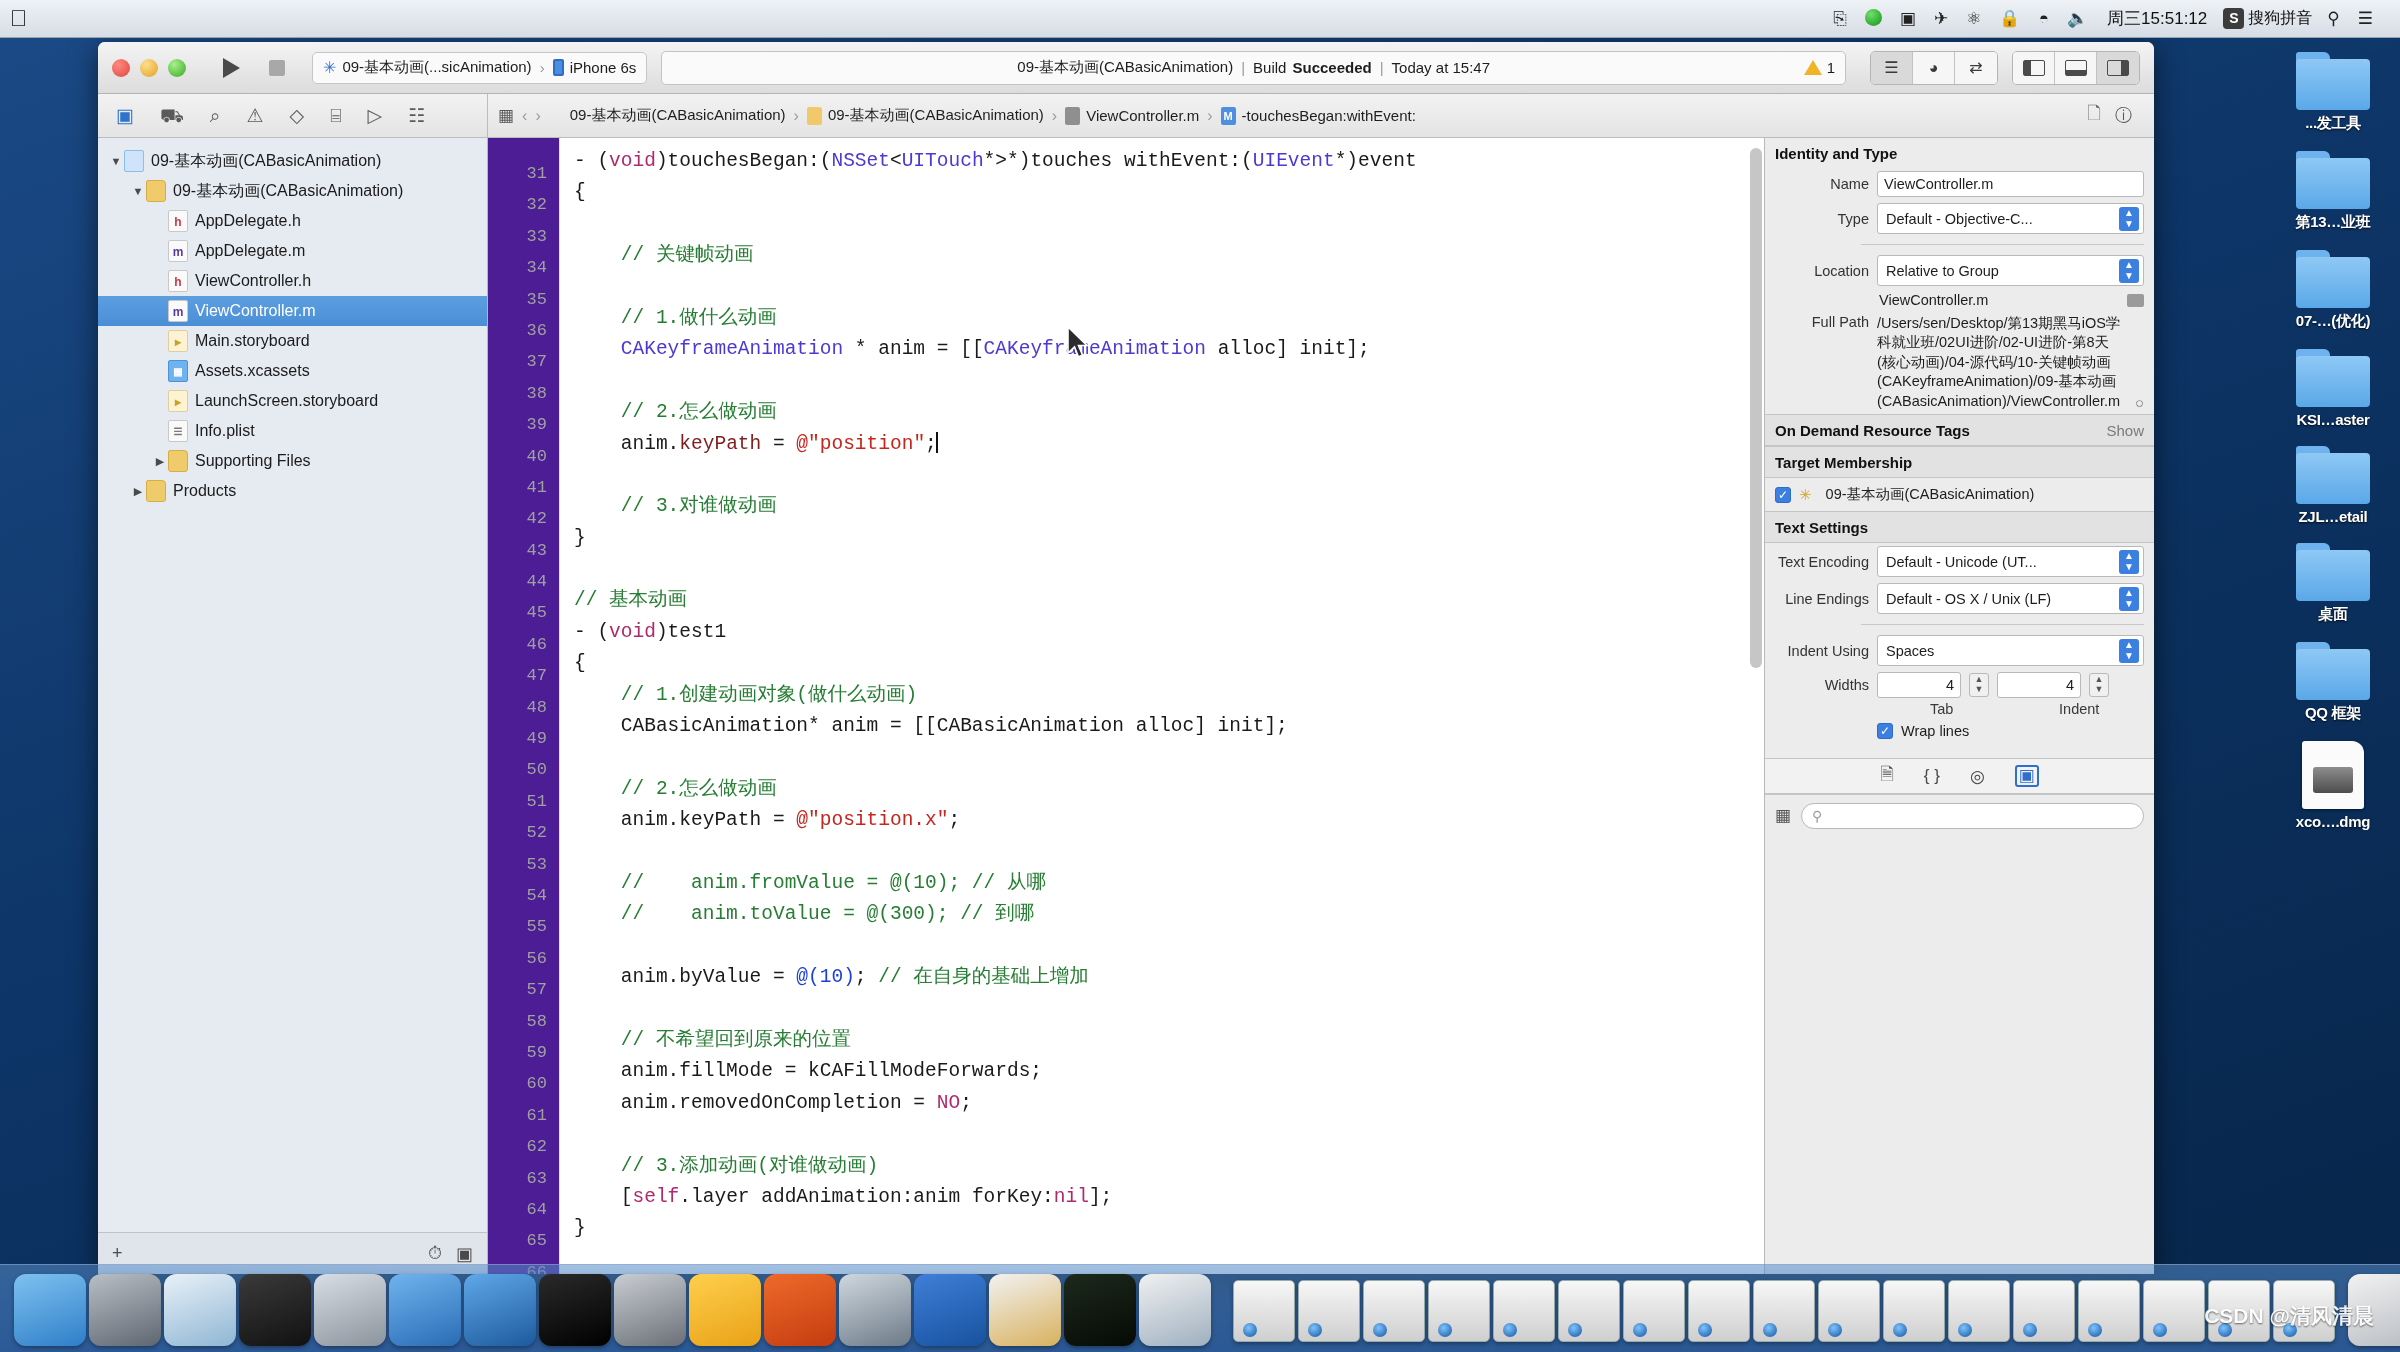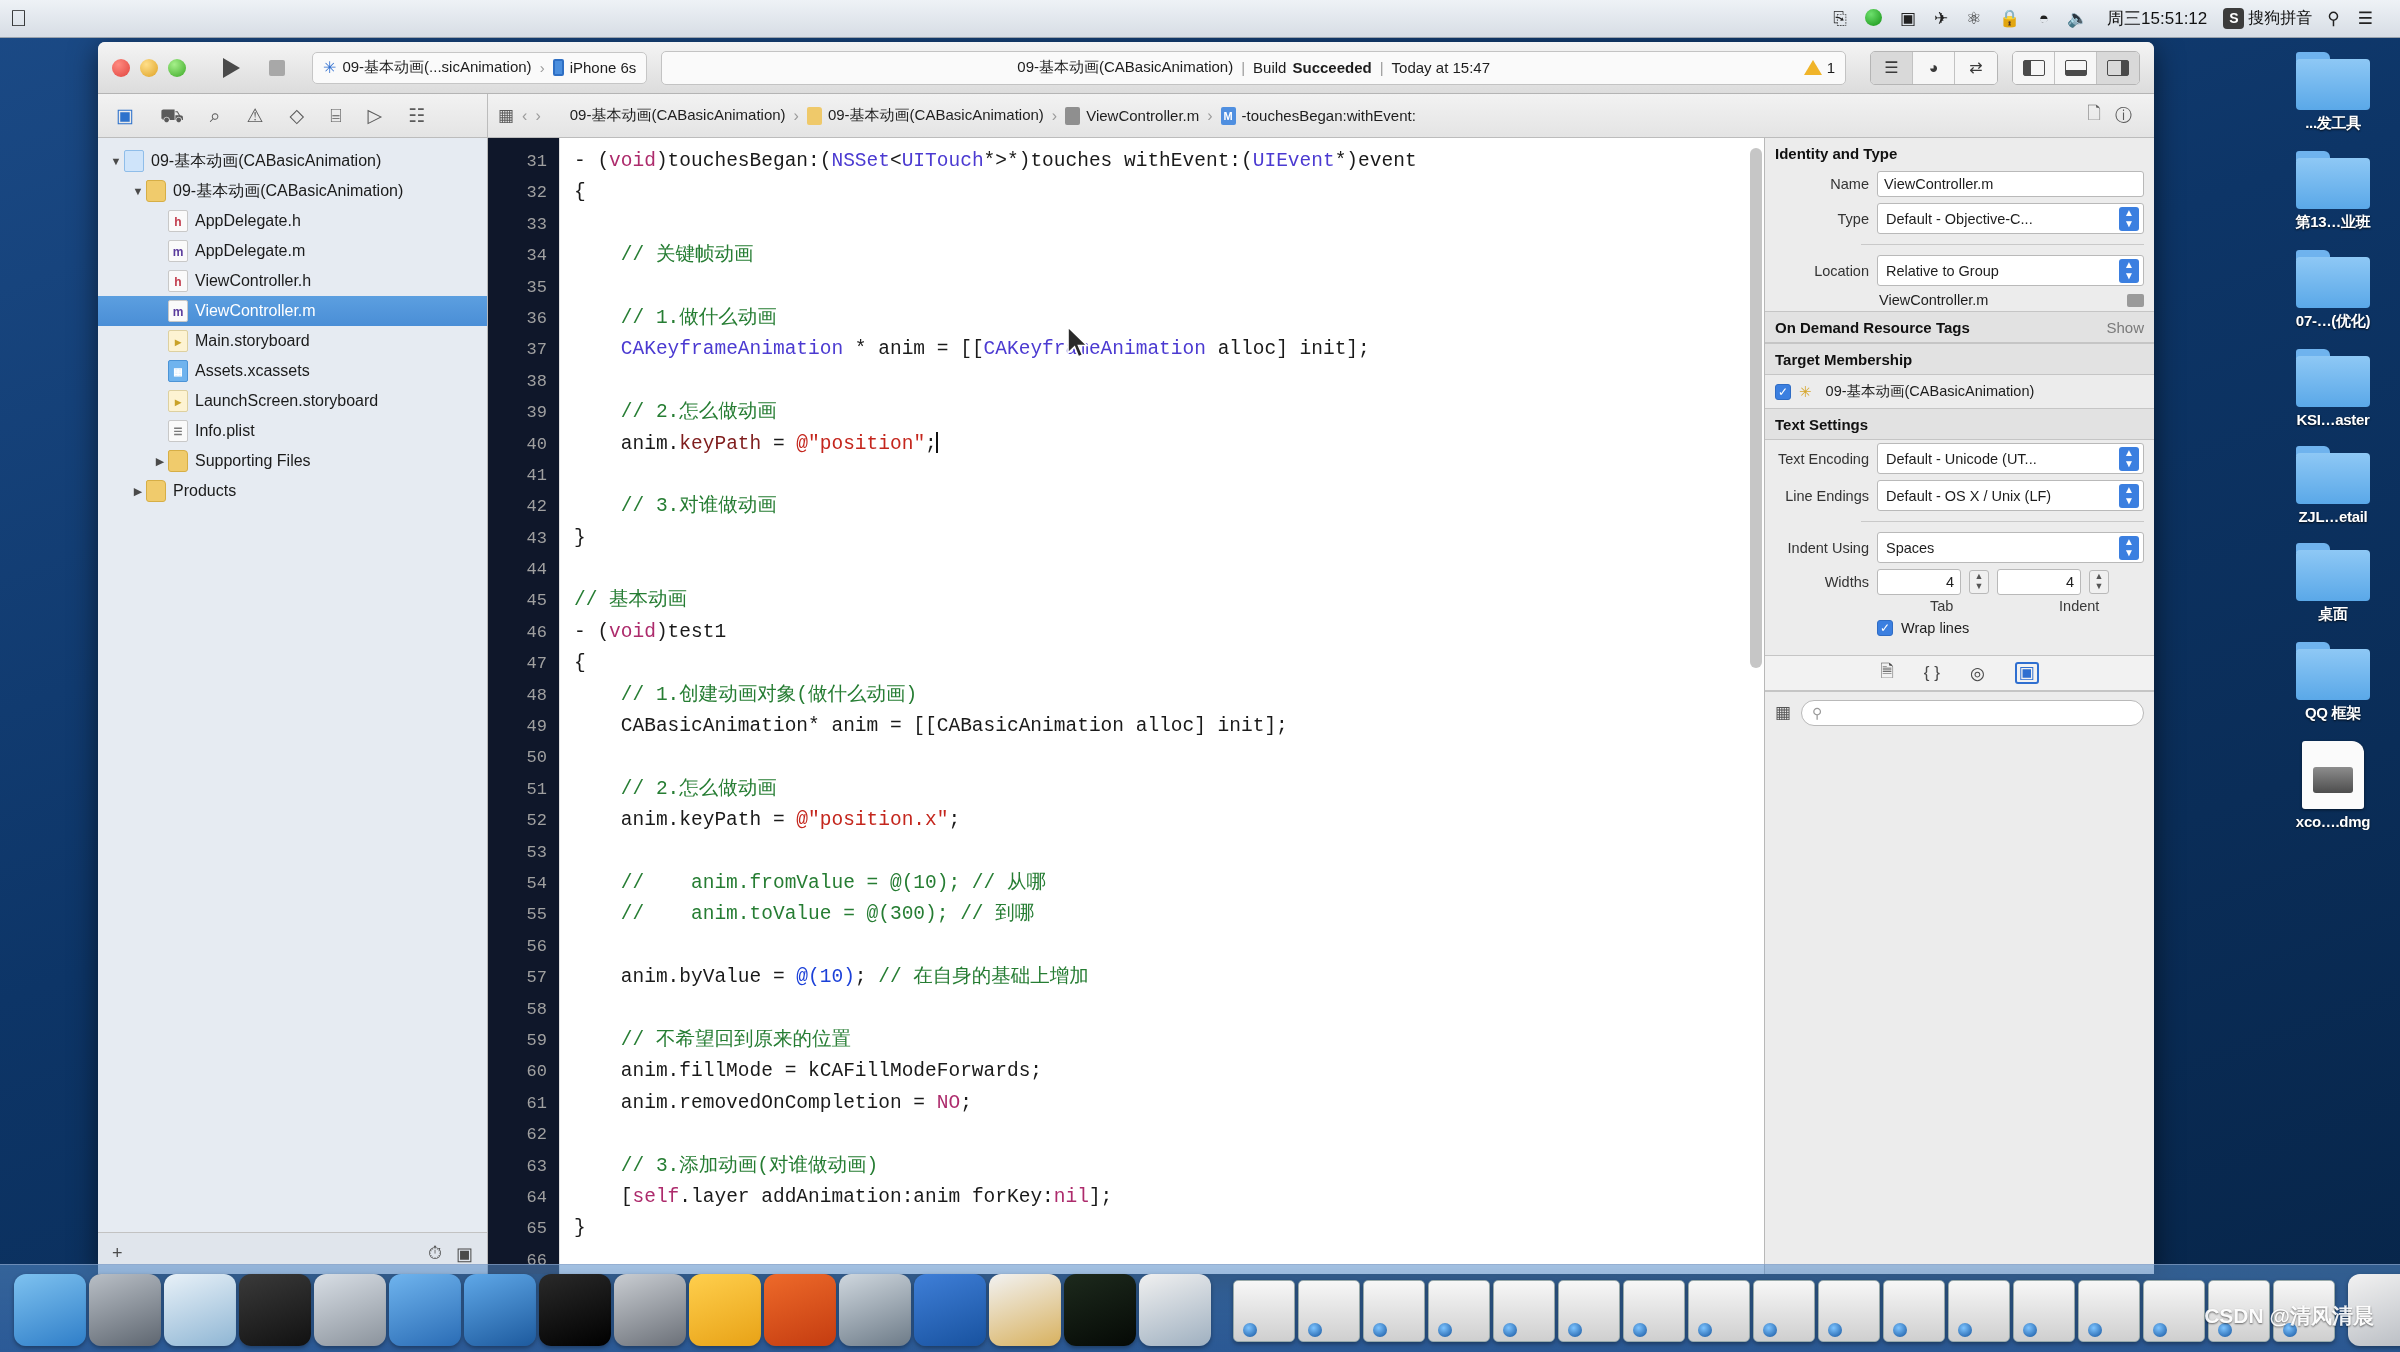--- a/index.html
+++ b/index.html
@@ -155,22 +155,22 @@
   .ti.m{ background:#fafafa; color:#5a3b9c; border:1px solid #c8c8c8;}
   .ti.sb{ background:#fdf3d2; color:#c9a227; border:1px solid #ddd0a0;}
   .ti.xa{ background:#6fb3ee; color:#fff; border:1px solid #4b93d6; font-size:10px;}
   .ti.pl{ background:#fafafa; color:#7a7a7a; border:1px solid #c8c8c8; font-size:10px;}
   #nav-footer { height:42px; border-top:1px solid #c2c2c2; background:#e0e5ec;
     display:flex; align-items:center; padding:0 14px; font-size:18px; color:#4a4a4a;}
   #nav-footer .sp{margin-left:auto; display:flex; gap:14px;}
 
   
   #editor { flex:1; background:#fff; display:flex; position:relative; min-width:0; overflow:hidden;}
-  #gutter { width:72px; background:#0f172a; border-right:1px solid #e2e2e2;
-    padding-top:8px; text-align:right; flex:0 0 72px;}
+  #gutter { width:72px; background:#4c1d95; border-right:1px solid #e2e2e2;
+    padding-top:20px; text-align:right; flex:0 0 72px;}
   .ln { height:31.4px; line-height:31.4px; font-family:"Liberation Mono", monospace;
     font-size:17px; color:#a0a0a0; padding-right:12px;}
   #code { flex:1; padding:8px 0 0 14px; font-family:"Liberation Mono", monospace;
     font-size:19.5px; white-space:pre; overflow:hidden;}
   .cl { height:31.4px; line-height:31.4px; color:#1a1a1a; }
   .kw { color:#ad2b6c; }
   .cls { color:#4b3ad1; }
   .str { color:#c4261d; }
   .cm { color:#267d33; }
   .num { color:#1b40d8; }
@@ -531,20 +531,25 @@
           <span class="ival">Relative to Group</span>
           <span class="stepper">▲<br>▼</span>
         </span>
       </div>
       <div class="irow">
         <span class="ilabel"></span>
         <span class="ival">ViewController.m</span>
         <span class="folder-mini"></span>
       </div>
 
+      <div class="irow" style="align-items:flex-start;">
+        <span class="ilabel">Full Path</span>
+        <span class="ipath">/Users/sen/Desktop/第13期黑马iOS学科就业班/02UI进阶/02-UI进阶-第8天(核心动画)/04-源代码/10-关键帧动画(CAKeyframeAnimation)/09-基本动画(CABasicAnimation)/ViewController.m</span>
+        <span style="color:#777;font-size:15px;align-self:flex-end;">○</span>
+      </div>
 
       <div class="insp-sec-title bar">
         <span>On Demand Resource Tags</span>
         <span class="show">Show</span>
       </div>
 
       <div class="insp-sec-title bar">
         <span>Target Membership</span>
       </div>
       <div class="tm-row">

